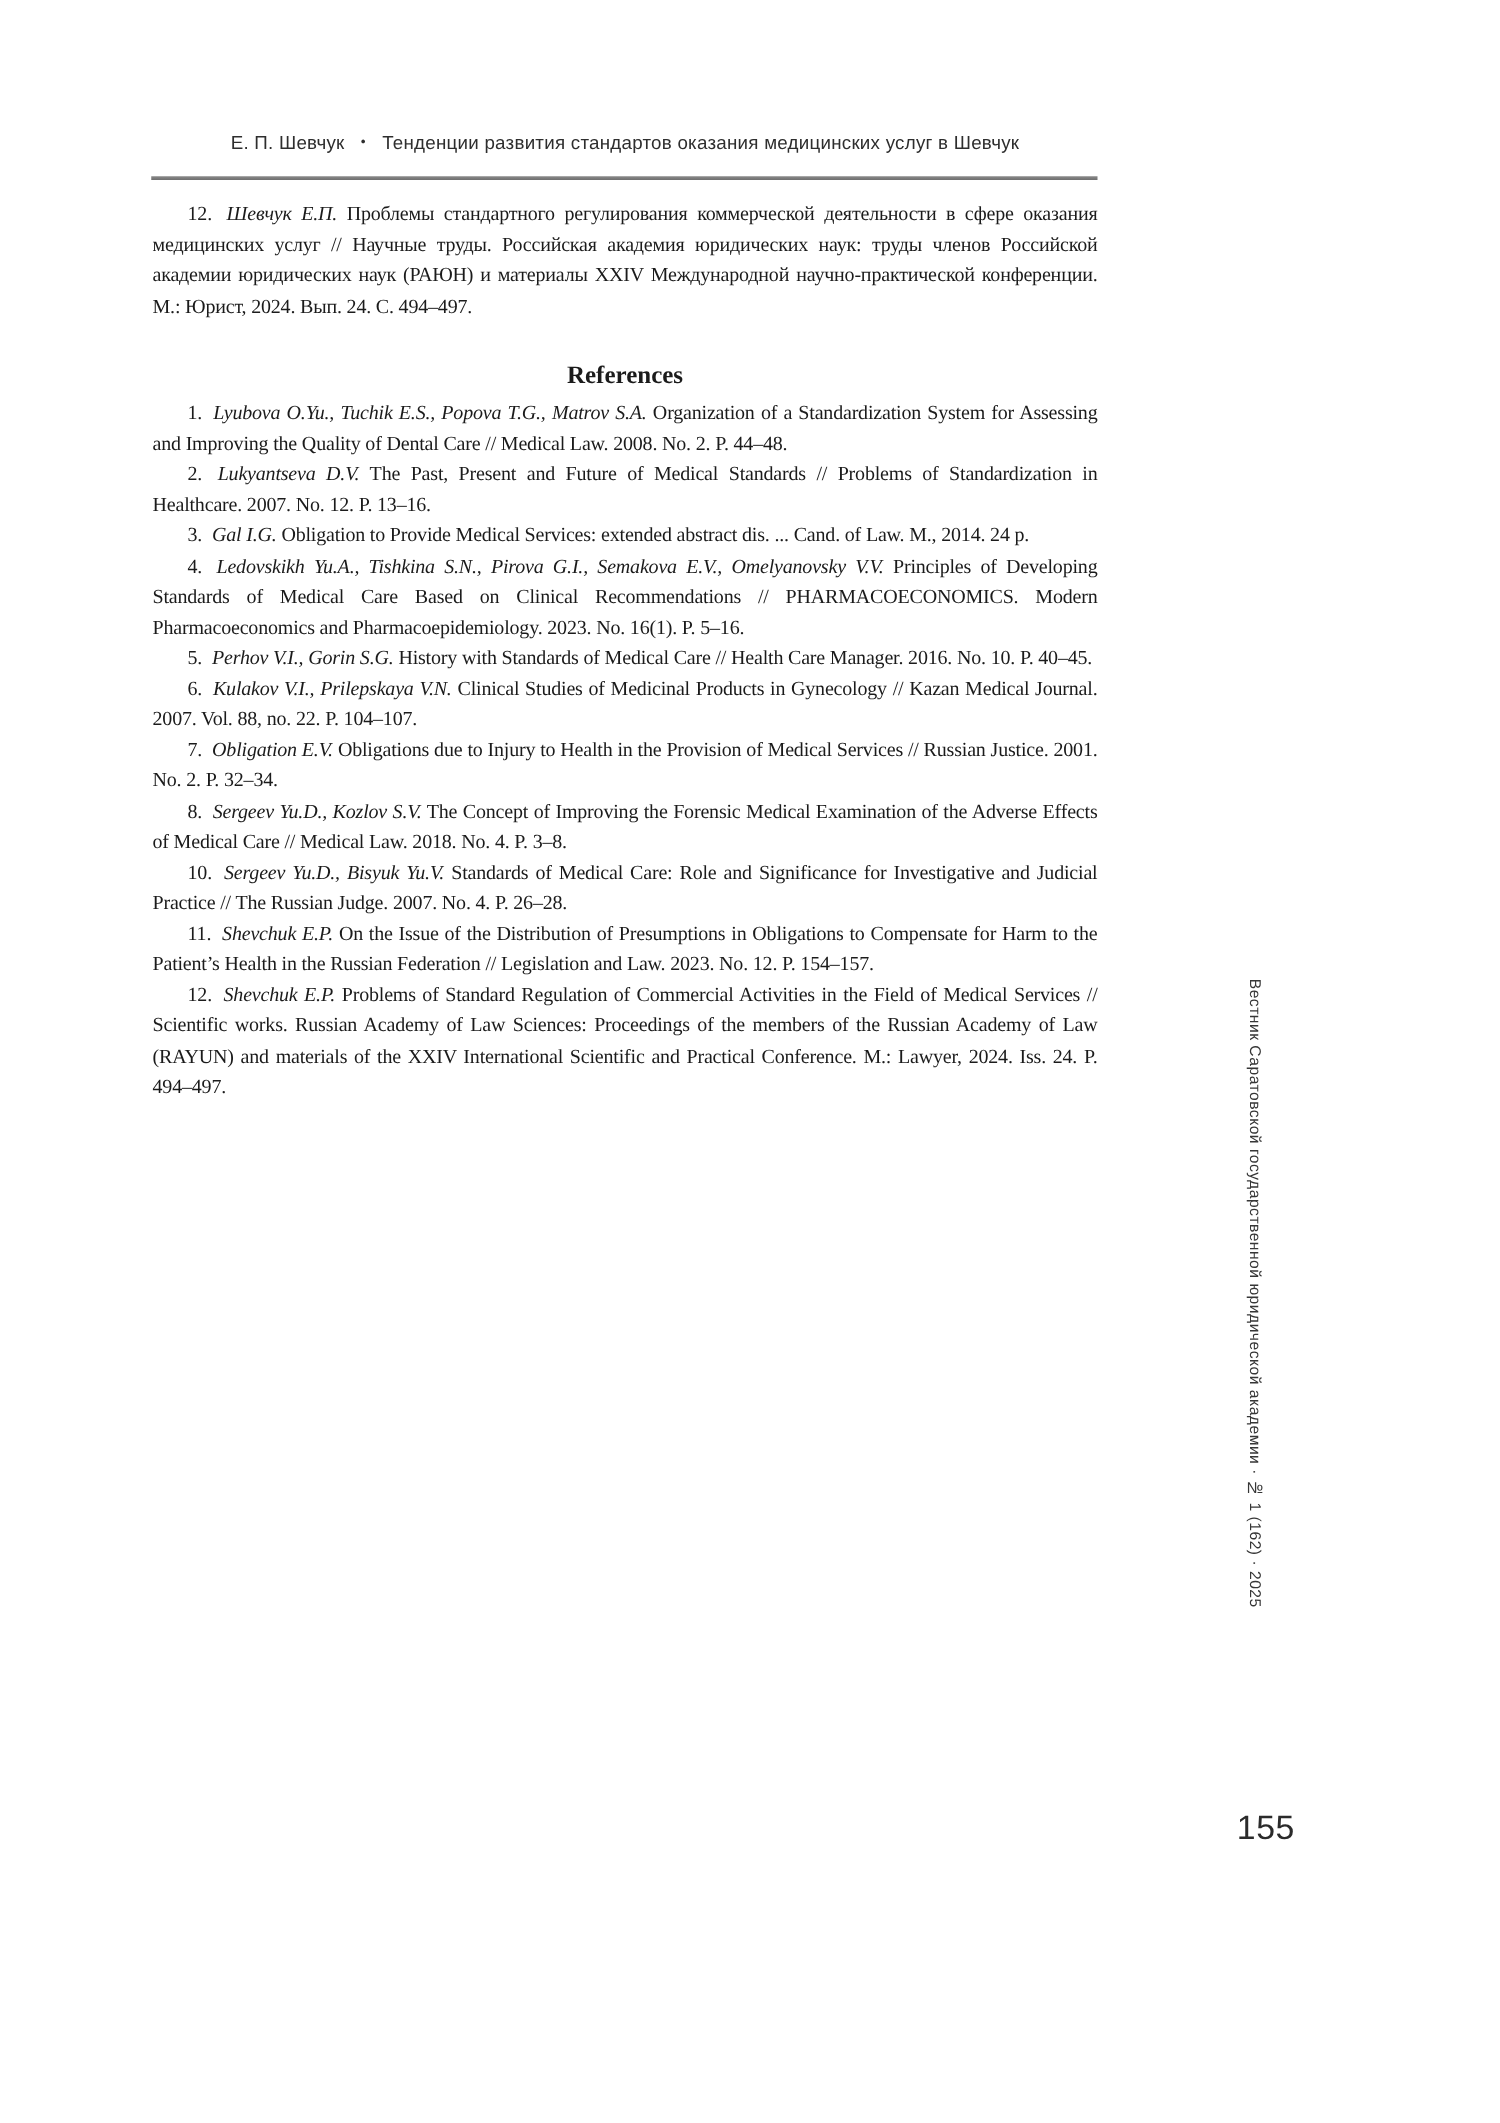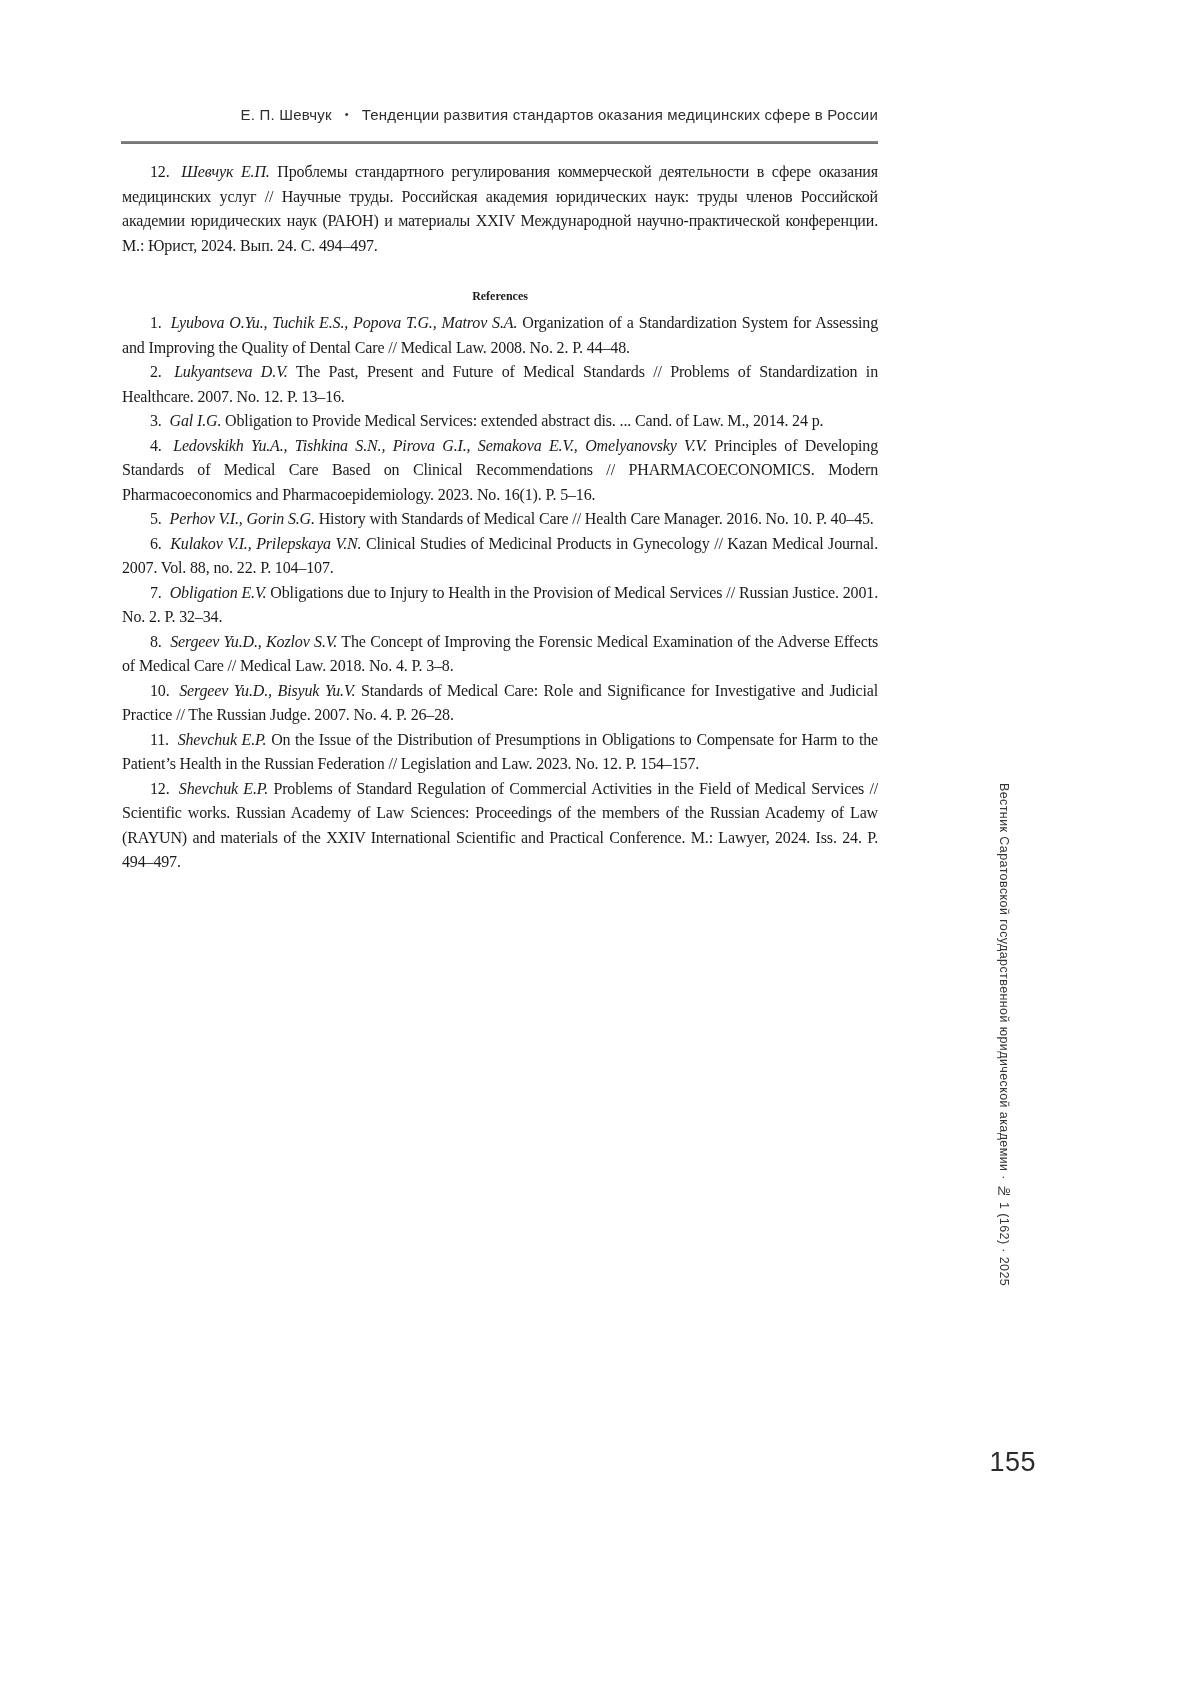--- a/index.html
+++ b/index.html
@@ -14,21 +14,21 @@
     color: #1b1b1b;
   }
 
   
   .running-head {
     position: absolute;
     top: 106px;
     left: 122px;
     width: 756px;
     display: flex;
-    justify-content: flex-end;
+    justify-content: center;
     align-items: baseline;
     gap: 13px;
     font-family: "Liberation Sans", "DejaVu Sans", sans-serif;
     font-size: 15px;
     color: #2e2e2e;
     letter-spacing: 0.2px;
     white-space: nowrap;
   }
   .running-head .bullet {
     font-size: 11px;
@@ -60,21 +60,21 @@
     text-indent: 28px;
     letter-spacing: -0.15px;
     color: #1b1b1b;
   }
   p.bib .num { padding-right: 4px; }
   p.bib .authors { font-style: italic; }
   .refs-heading {
     margin-top: 31px;
     margin-bottom: 7px;
     text-align: center;
-    font-size: 12px;
+    font-size: 20px;
     font-weight: bold;
     color: #1b1b1b;
     font-family: "Liberation Serif", "DejaVu Serif", serif;
   }
 
   
   .vertical-imprint {
     position: absolute;
     top: 783px;
     left: 997px;
@@ -100,21 +100,21 @@
   }
 </style>
 </head>
 <body>
 
 <div class="page">
 
   <div class="running-head">
     <span>Е. П. Шевчук</span>
     <span class="bullet">•</span>
-    <span>Тенденции развития стандартов оказания медицинских сфере в России</span>
+    <span>Тенденции развития стандартов оказания медицинских услуг в Шевчук</span>
   </div>
   <div class="head-rule"></div>
 
   <div class="text-column">
 
     <p class="bib">
       <span class="num">12.</span>
       <span class="authors">Шевчук Е.П.</span>
       <span class="ref-text">Проблемы стандартного регулирования коммерческой деятельности в сфере оказания медицинских услуг // Научные труды. Российская академия юридических наук: труды членов Российской академии юридических наук (РАЮН) и материалы XXIV Международной научно-практической конференции. М.: Юрист, 2024. Вып. 24. С. 494–497.</span>
     </p>

